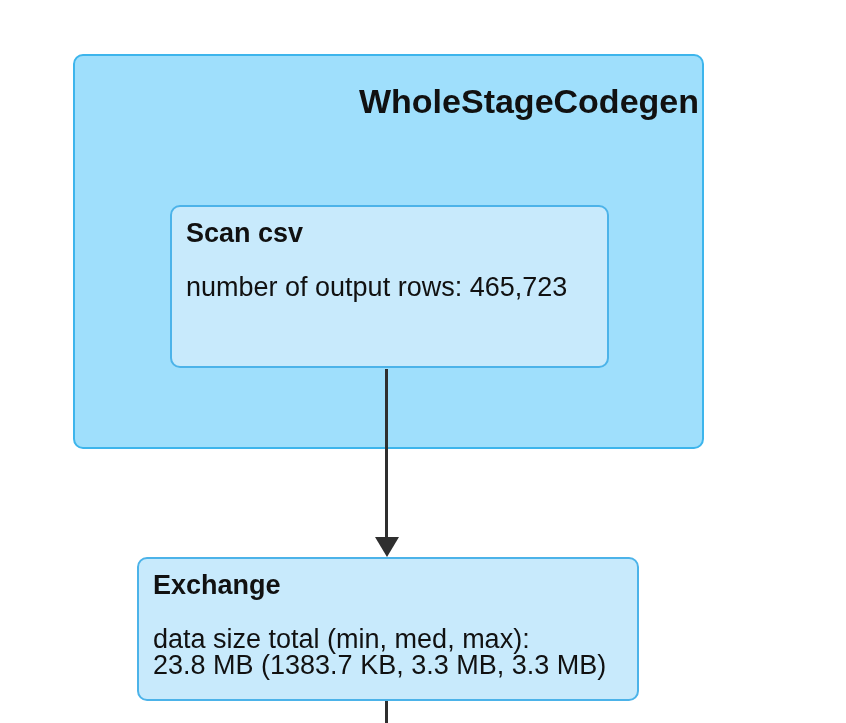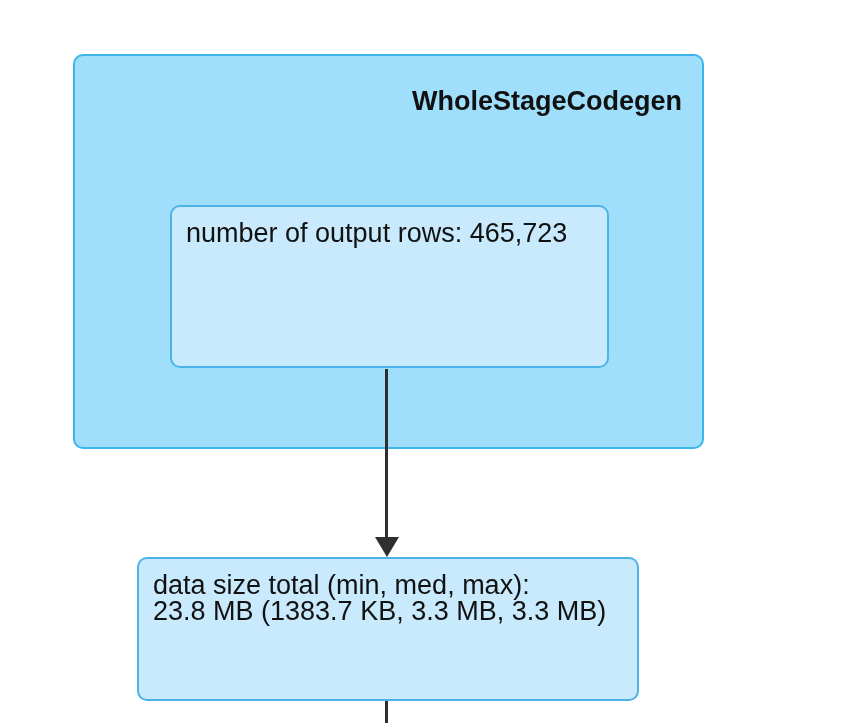--- a/index.html
+++ b/index.html
@@ -23,23 +23,23 @@
     width: 631px;
     height: 395px;
     background: var(--cluster-fill, #9FDFFC);
     border: 2px solid var(--cluster-border, #3DB5EC);
     border-radius: 10px;
     box-sizing: border-box;
   }
   .cluster-label {
     position: absolute;
     top: 32px;
-    right: 20px;
+    right: 3px;
     text-align: left;
-    font-size: 27px;
+    font-size: 34px;
     line-height: 26px;
     white-space: nowrap;
   }
   .cluster-label .title {
     font-weight: bold;
   }
   .node {
     position: absolute;
     background: var(--node-fill, #C8EAFC);
     border: 2px solid var(--node-border, #4CB3E9);
@@ -98,26 +98,28 @@
 <div class="canvas">
 
   <div class="cluster">
     <div class="cluster-label">
       <div class="title">WholeStageCodegen</div>
     </div>
 
   </div>
 
   <div class="node node-scan">
+    <div class="node-title">Scan csv</div>
     <div>number of output rows: 465,723</div>
   </div>
 
   <div class="edge-line edge-line-1"></div>
   <div class="arrowhead"></div>
 
   <div class="node node-exchange">
+    <div class="node-title">Exchange</div>
     <div>data size total (min, med, max):</div>
     <div>23.8 MB (1383.7 KB, 3.3 MB, 3.3 MB)</div>
   </div>
 
   <div class="edge-line edge-line-2"></div>
 
 </div>
 
 </body></html>

